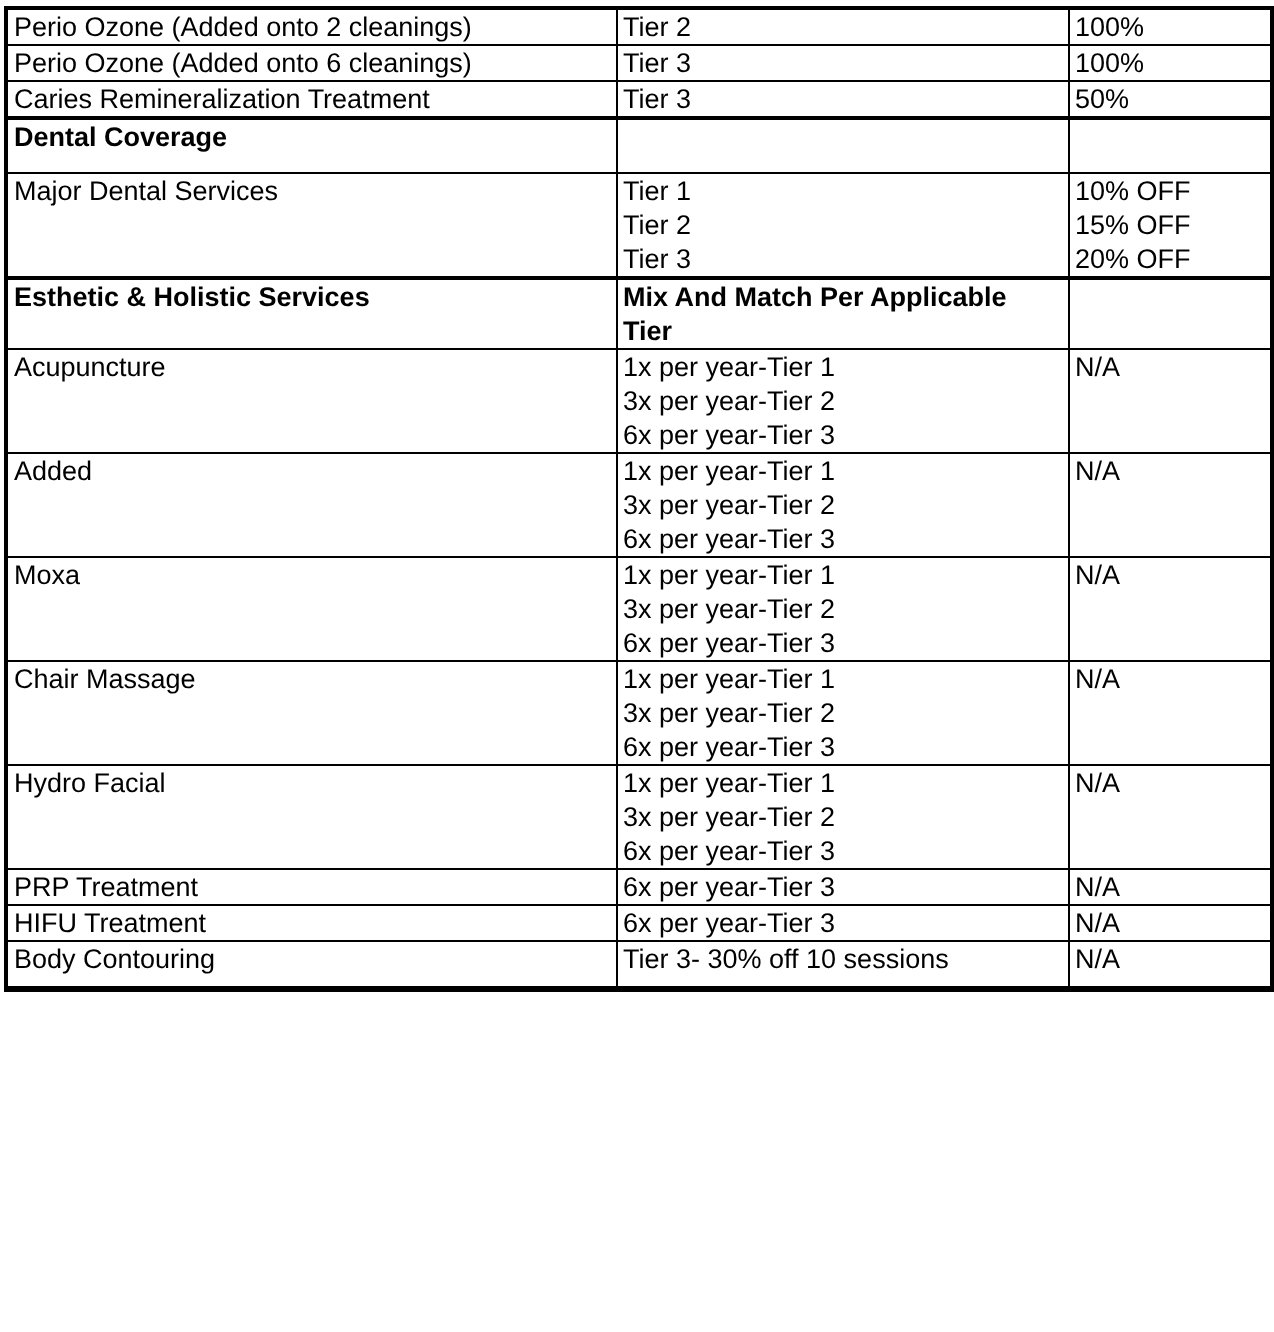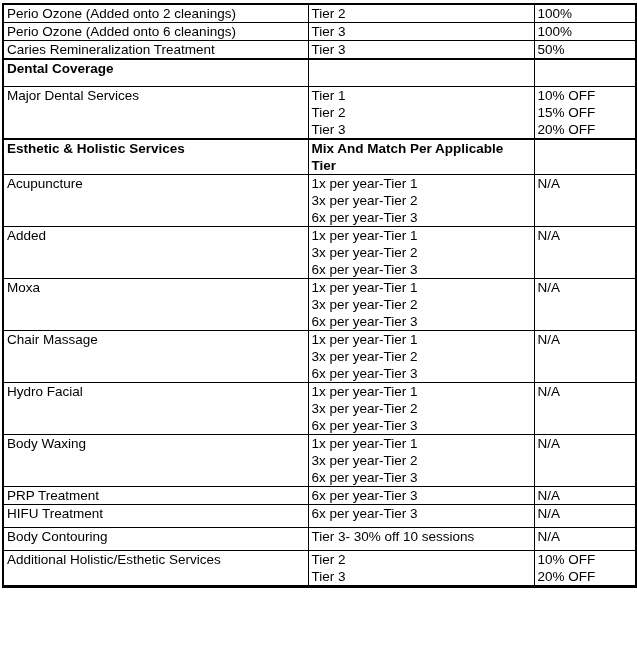--- a/index.html
+++ b/index.html
@@ -183,33 +183,20 @@
             <div class="cell-line">1x per year-Tier 1</div>
             <div class="cell-line">3x per year-Tier 2</div>
             <div class="cell-line">6x per year-Tier 3</div>
           </td>
           <td>
             <div class="cell-line">N/A</div>
           </td>
         </tr>
         <tr>
           <td>
-            <div class="cell-line">Body Waxing</div>
-          </td>
-          <td>
-            <div class="cell-line">1x per year-Tier 1</div>
-            <div class="cell-line">3x per year-Tier 2</div>
-            <div class="cell-line">6x per year-Tier 3</div>
-          </td>
-          <td>
-            <div class="cell-line">N/A</div>
-          </td>
-        </tr>
-        <tr>
-          <td>
             <div class="cell-line">PRP Treatment</div>
           </td>
           <td>
             <div class="cell-line">6x per year-Tier 3</div>
           </td>
           <td>
             <div class="cell-line">N/A</div>
           </td>
         </tr>
         <tr>
@@ -225,30 +212,17 @@
         </tr>
         <tr>
           <td>
             <div class="cell-line">Body Contouring</div>
           </td>
           <td>
             <div class="cell-line">Tier 3- 30% off 10 sessions</div>
           </td>
           <td>
             <div class="cell-line">N/A</div>
-          </td>
-        </tr>
-        <tr>
-          <td>
-            <div class="cell-line">Additional Holistic/Esthetic Services</div>
-          </td>
-          <td>
-            <div class="cell-line">Tier 2</div>
-            <div class="cell-line">Tier 3</div>
-          </td>
-          <td>
-            <div class="cell-line">10% OFF</div>
-            <div class="cell-line">20% OFF</div>
           </td>
         </tr>
       </tbody>
   </table>
 </div>
 
 </body></html>

